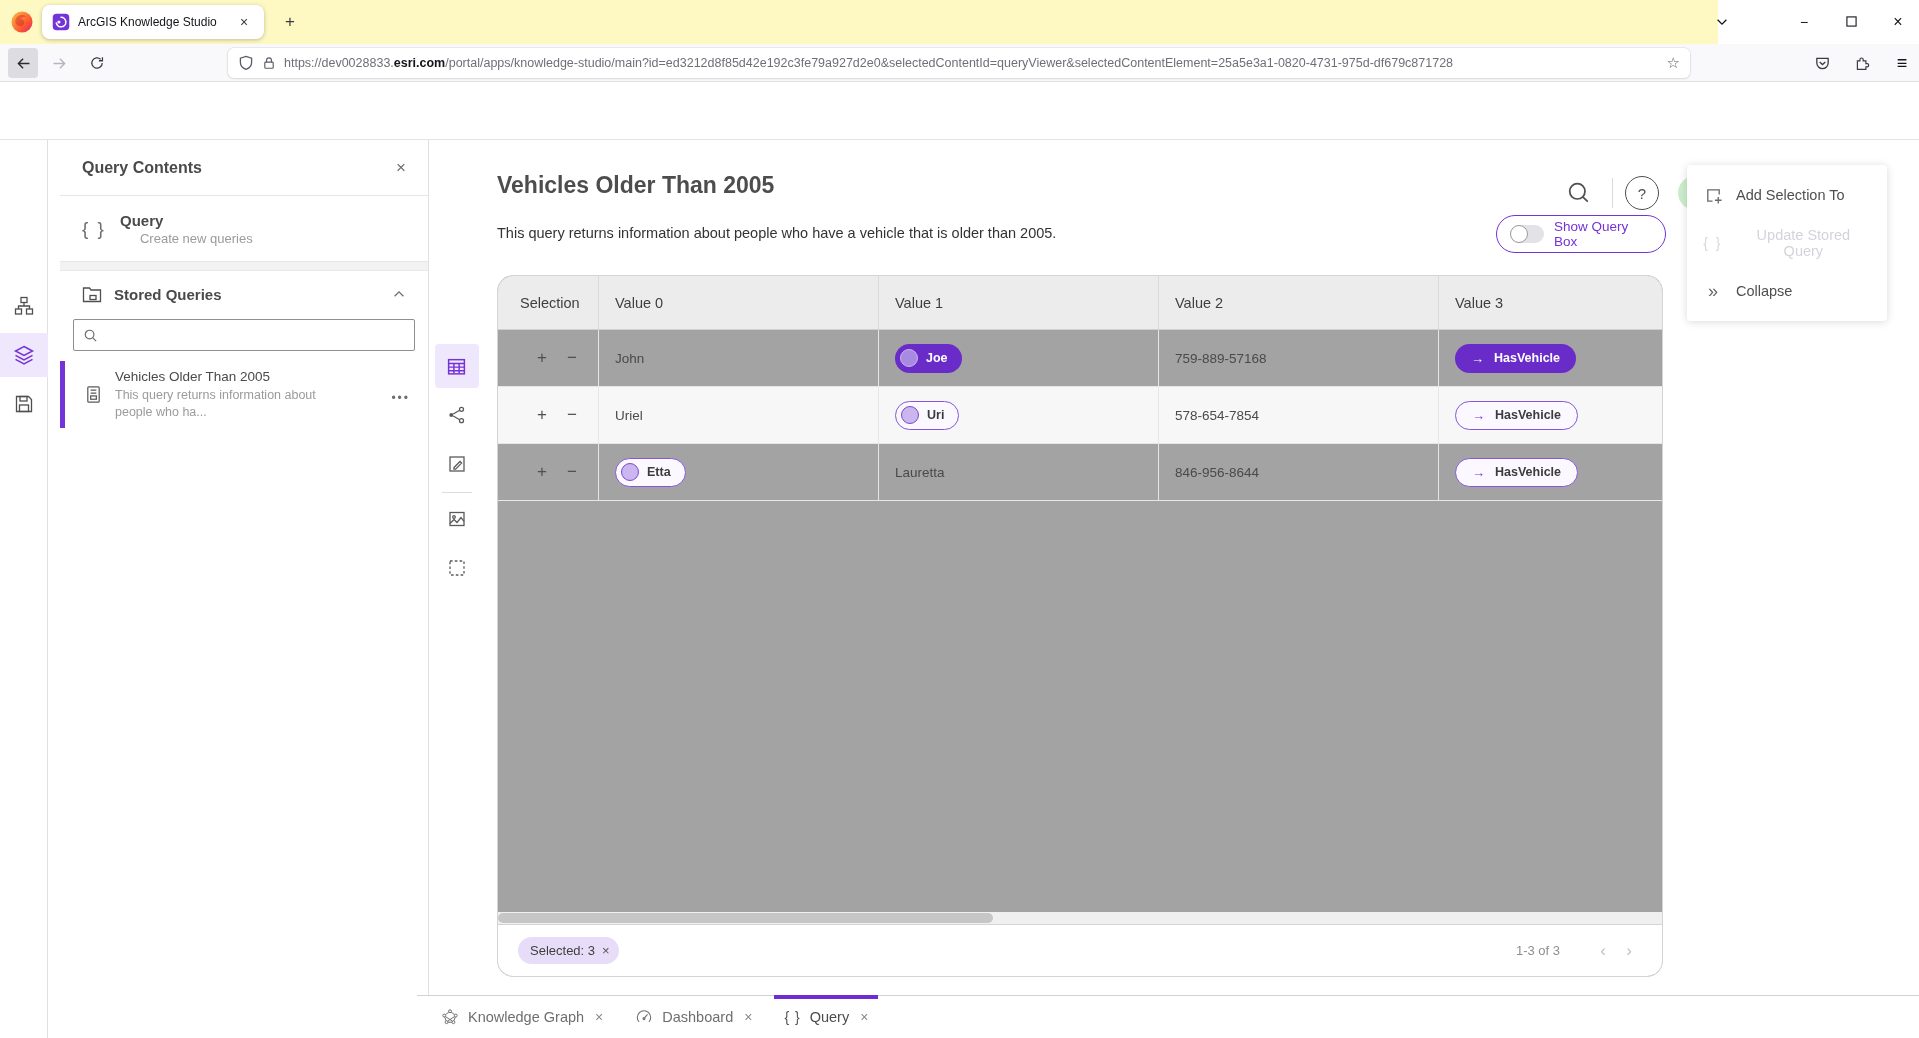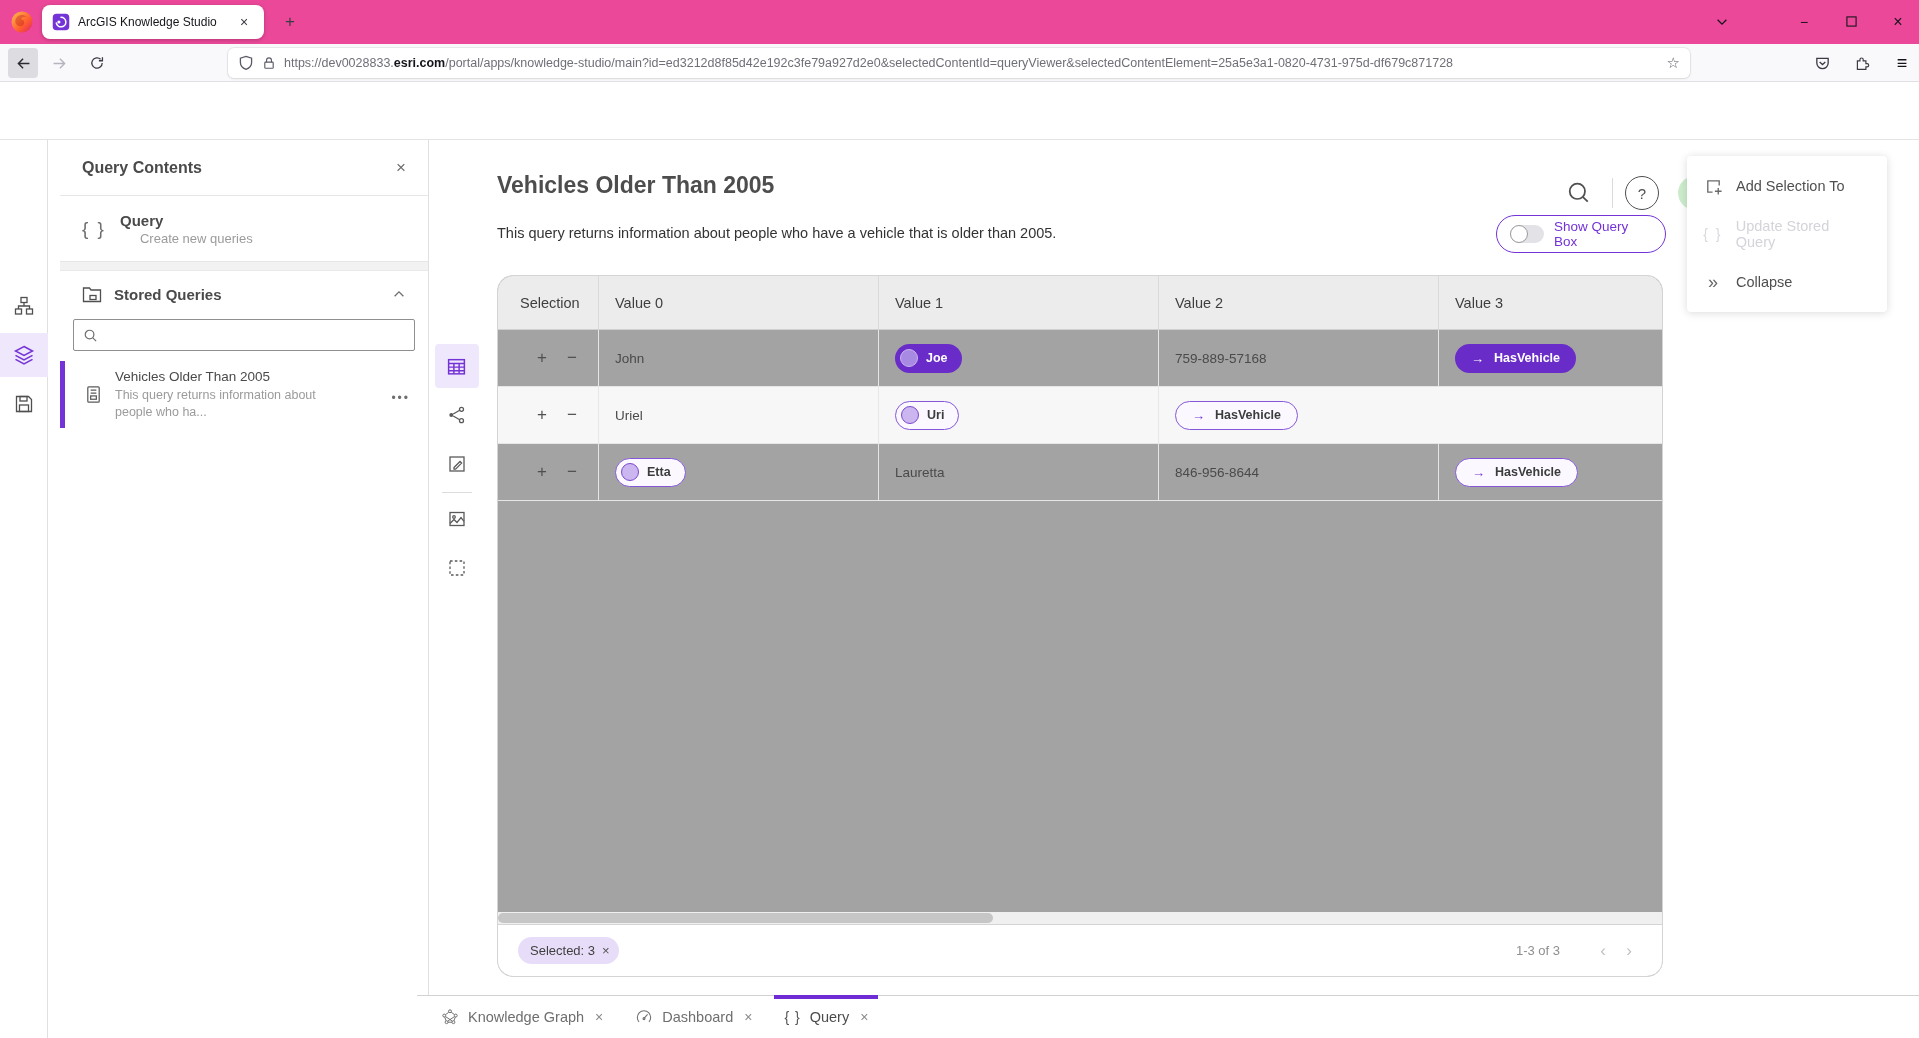--- a/index.html
+++ b/index.html
@@ -1,21 +1,21 @@
 <!DOCTYPE html>
 <html><head>
 <meta charset="utf-8">
 <style>
   * { box-sizing: border-box; margin: 0; padding: 0; }
   html,body { width:1919px; height:1038px; }
   body { font-family: "Liberation Sans", sans-serif; background:#fff; overflow:hidden; }
   .screen { position:relative; width:1919px; height:1038px; background:#fff; overflow:hidden; }
 
   
-  .tabbar { position:absolute; left:0; top:0; width:1919px; height:44px; background:#ec4899; }
+  .tabbar { position:absolute; left:0; top:0; width:1718px; height:44px; background:#fef9c3; }
   .ff-logo { position:absolute; left:10px; top:10px; width:24px; height:24px; }
   .tab { position:absolute; left:42px; top:5px; width:222px; height:34px; background:#fff; border-radius:8px;
          box-shadow:0 1px 4px rgba(0,0,0,.25); display:flex; align-items:center; padding:0 10px; gap:8px; }
   .tab-title { flex:1; font-size:12px; color:#15141a; white-space:nowrap; overflow:hidden; }
   .tab-close, .newtab, .tabs-chevron, .win-btn { display:flex; align-items:center; justify-content:center; color:#3b3b44; cursor:default; }
   .tab-close { width:20px; height:20px; font-size:14px; border-radius:4px; }
   .newtab { position:absolute; left:276px; top:8px; width:28px; height:28px; font-size:17px; border-radius:4px; }
   .tabs-chevron { position:absolute; left:1708px; top:8px; width:28px; height:28px; }
   .win-btn { position:absolute; top:0; width:40px; height:43px; font-size:14px; color:#15141a; }
   .win-min { left:1784px; } .win-max { left:1831px; } .win-x { left:1878px; font-size:16px; }
@@ -126,22 +126,22 @@
   
   .bottom-tabs { position:absolute; left:417px; top:995px; width:1502px; height:43px; background:#fff; border-top:1px solid #d2d2d2;
                  display:flex; align-items:stretch; padding-left:8px; }
   .btab { position:relative; display:flex; align-items:center; gap:9px; padding:0 16px; font-size:14.5px; color:#6f6f6f; }
   .btab .bx { font-size:14px; color:#8a8a8a; margin-left:2px; }
   .btab.active { color:#4c4c4c; }
   .btab.active::before { content:""; position:absolute; left:6px; right:6px; top:-1px; height:4px; background:#6f2bd4; }
   .btab .braces-sm { font-size:14px; letter-spacing:1px; color:#555; }
 
   
-  .ctx { position:absolute; left:1687px; top:156px; width:200px; background:#fff; border-radius:4px;
-         box-shadow:0 1px 8px rgba(0,0,0,.15); padding:6px 0; }
+  .ctx { position:absolute; left:1687px; top:165px; width:200px; background:#fff; border-radius:4px;
+         box-shadow:0 1px 8px rgba(0,0,0,.15); padding:6px 0;text-align:center; }
   .ctx-item { height:48px; display:flex; align-items:center; gap:13px; padding:0 16px; font-size:14.5px; color:#4f4f4f; }
   .ctx-item.disabled { color:#d3d3da; }
   .ctx-item .gicon { width:20px; display:flex; justify-content:center; }
   .ctx-item.disabled .braces { color:#d8d8df; }
   .ctx-item .guil { font-size:18px; color:#6a6a6a; }
   svg { display:block; }
 </style>
 </head>
 <body>
 
@@ -421,20 +421,21 @@
           <span class="selop">+</span>
           <span class="selop">−</span>
         </div>
       <div class="td c2">Uriel</div>
       <div class="td c1">
           <span class="pill pill-ent outline">
             <span class="dot"></span>
             <span>Uri</span>
           </span>
         </div>
+      <div class="td c3">578-654-7854</div>
       <div class="td c4">
           <span class="pill pill-rel outline">
             <span class="arr">→</span>
             <span>HasVehicle</span>
           </span>
         </div>
     </div>
 
     <div class="trow">
       <div class="td c0">

